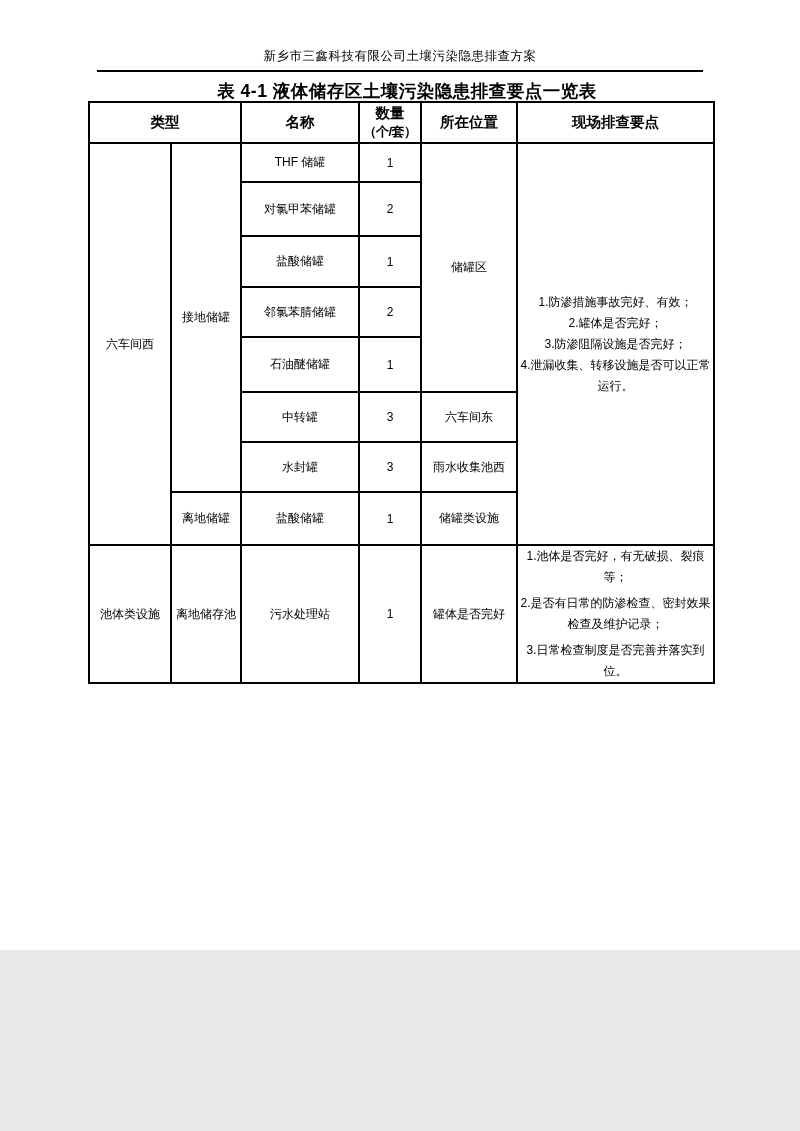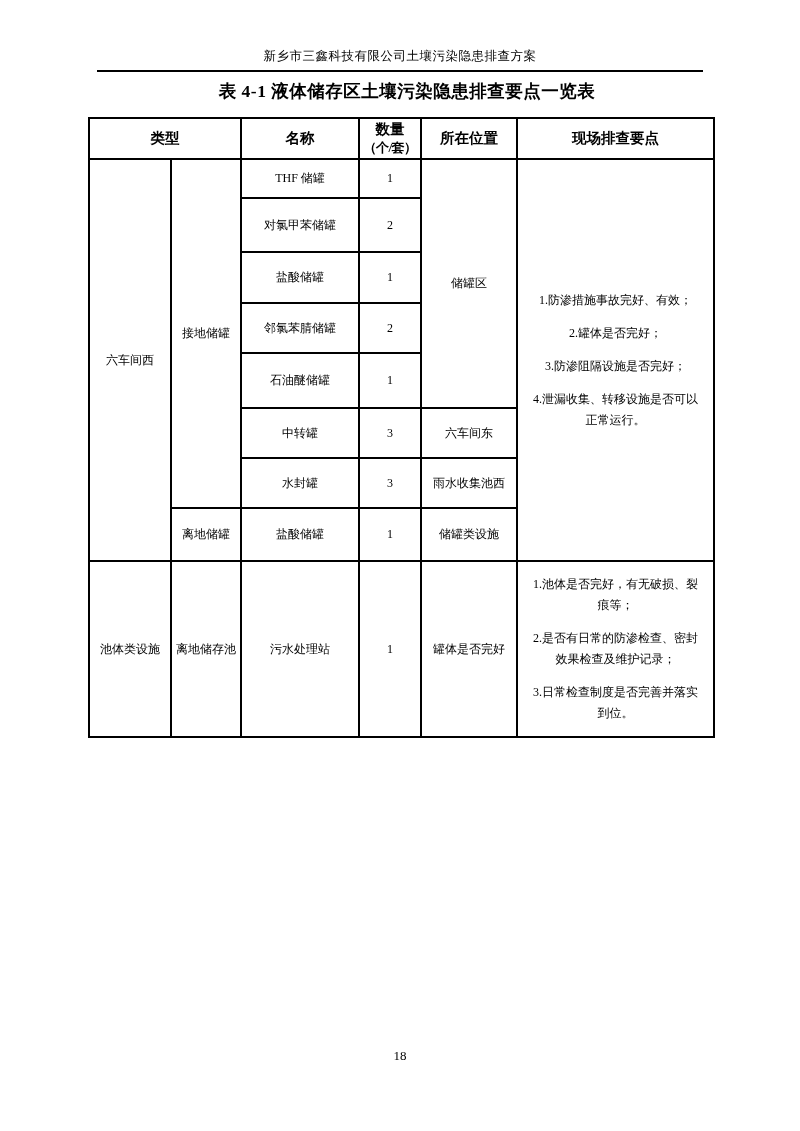--- a/index.html
+++ b/index.html
@@ -1,22 +1,22 @@
 <!DOCTYPE html>
 <html><head>
 <meta charset="utf-8">
 <style>
   html, body { margin: 0; padding: 0; background: #e8e8e8; }
   .page {
     position: relative;
     width: 800px;
-    height: 1131px;
+    height: 950px;
     margin: 0 auto;
     background: #ffffff;
-    font-family: Liberation Serif, serif;
+    font-family: Liberation Sans, sans-serif;
     color: #000000;
     overflow: hidden;
   }
   .doc-header {
     position: absolute;
     top: 48px; left: 0;
     width: 100%;
     text-align: center;
     font-size: 12.5px;
     letter-spacing: 0.5px;
@@ -35,21 +35,21 @@
     width: 100%;
     text-align: center;
     font-size: 17.5px;
     font-weight: bold;
     letter-spacing: 0.5px;
     white-space: nowrap;
     padding-left: 7px;
   }
   table.main {
     position: absolute;
-    top: 117px; left: 88px;
+    top: 101px; left: 88px;
     width: 625px;
     border-collapse: collapse;
     table-layout: fixed;
   }
   table.main td {
     border: 2px solid #000000;
     text-align: center;
     vertical-align: middle;
     font-size: 12px;
     padding: 0 2px;
@@ -62,21 +62,21 @@
   }
   td.hdr .qty-line2 { font-size: 13px; letter-spacing: -0.5px; }
   td.nowrap { white-space: nowrap; }
   td.keypoints {
     text-align: left;
     vertical-align: middle;
     padding: 3px 8px 3px 2px;
     font-size: 14px;
     line-height: 21px;
   }
-  td.keypoints .kp-item { margin: 12px; }
+  td.keypoints .kp-item { margin: 0; }
   td.keypoints.spaced .kp-item + .kp-item { margin-top: 5px; }
   .page-number {
     position: absolute;
     top: 1048px; left: 0;
     width: 100%;
     text-align: center;
     font-size: 13px;
   }
 </style>
 </head>

